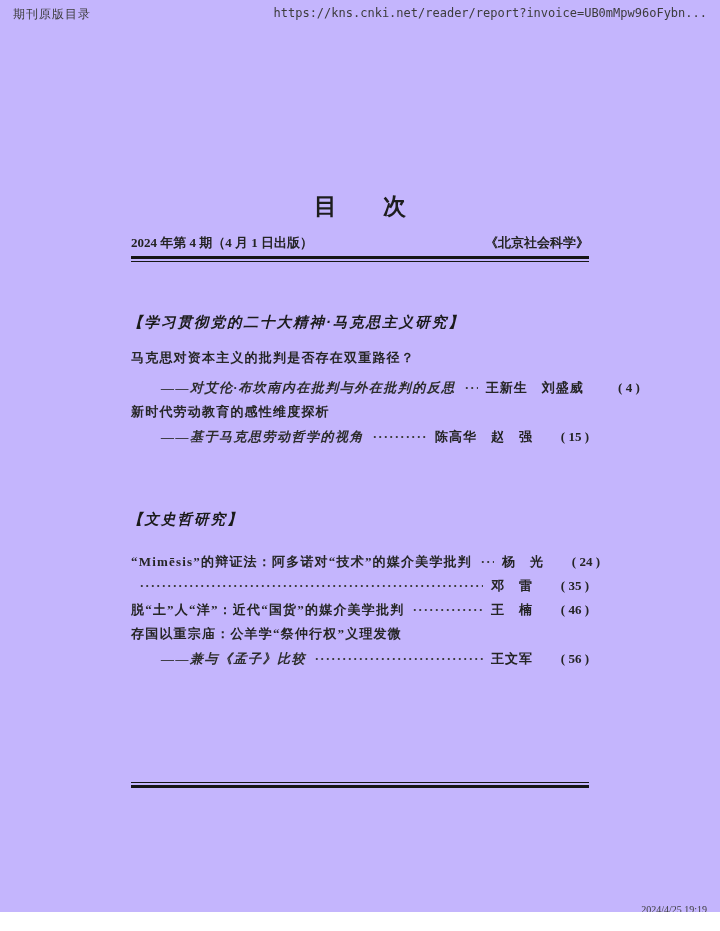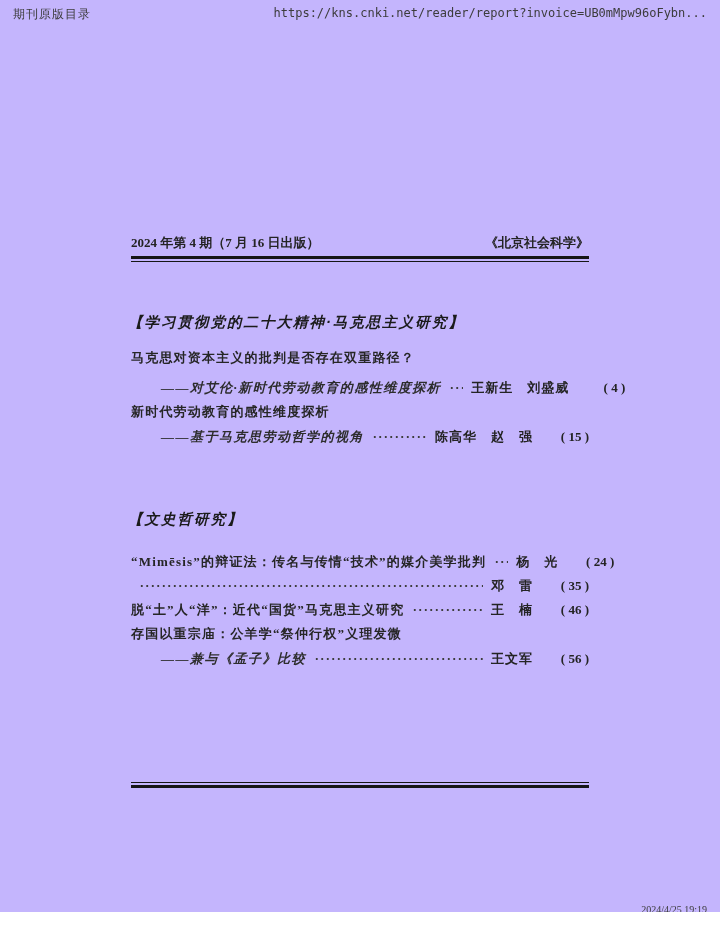--- a/index.html
+++ b/index.html
@@ -94,68 +94,69 @@
 </head>
 <body>
 
 <div class="page">
 
   <div class="print-head-left">期刊原版目录</div>
   <div class="print-head-url">https://kns.cnki.net/reader/report?invoice=UB0mMpw96oFybn...</div>
 
   <div class="content">
 
+    <div class="toc-title">目　　次</div>
 
     <div class="meta-row">
-      <span>2024 年第 4 期（7 月 16 日出版）</span>
+      <span>2024 年第 4 期（4 月 1 日出版）</span>
       <span>《北京社会科学》</span>
     </div>
 
     <div class="rule rule-top">
       <div class="thick"></div>
       <div class="gap"></div>
       <div class="thin"></div>
     </div>
 
     <div class="section-heading sec1">【学习贯彻党的二十大精神·马克思主义研究】</div>
 
     <div class="toc-row r1">
       <span class="title-text">马克思对资本主义的批判是否存在双重路径？</span>
     </div>
     <div class="toc-row sub r2">
-      <span class="title-text">——对艾伦·新时代劳动教育的感性维度探析</span>
+      <span class="title-text">——对艾伦·布坎南内在批判与外在批判的反思</span>
       <span class="leader"></span>
       <span class="authors">王新生　刘盛威</span>
       <span class="pageno">(  4  )</span>
     </div>
     <div class="toc-row r3">
       <span class="title-text">新时代劳动教育的感性维度探析</span>
     </div>
     <div class="toc-row sub r4">
       <span class="title-text">——基于马克思劳动哲学的视角</span>
       <span class="leader"></span>
       <span class="authors">陈高华　赵　强</span>
       <span class="pageno">( 15 )</span>
     </div>
 
     <div class="section-heading sec2">【文史哲研究】</div>
 
     <div class="toc-row r5">
-      <span class="title-text">“Mimēsis”的辩证法：传名与传情“技术”的媒介美学批判</span>
+      <span class="title-text">“Mimēsis”的辩证法：阿多诺对“技术”的媒介美学批判</span>
       <span class="leader"></span>
       <span class="authors">杨　光</span>
       <span class="pageno">( 24 )</span>
     </div>
     <div class="toc-row r6">
       <span class="leader"></span>
       <span class="authors">邓　雷</span>
       <span class="pageno">( 35 )</span>
     </div>
     <div class="toc-row r7">
-      <span class="title-text">脱“土”人“洋”：近代“国货”马克思主义研究</span>
+      <span class="title-text">脱“土”人“洋”：近代“国货”的媒介美学批判</span>
       <span class="leader"></span>
       <span class="authors">王　楠</span>
       <span class="pageno">( 46 )</span>
     </div>
     <div class="toc-row r8">
       <span class="title-text">存国以重宗庙：公羊学“祭仲行权”义理发微</span>
     </div>
     <div class="toc-row sub r9">
       <span class="title-text">——兼与《孟子》比较</span>
       <span class="leader"></span>

